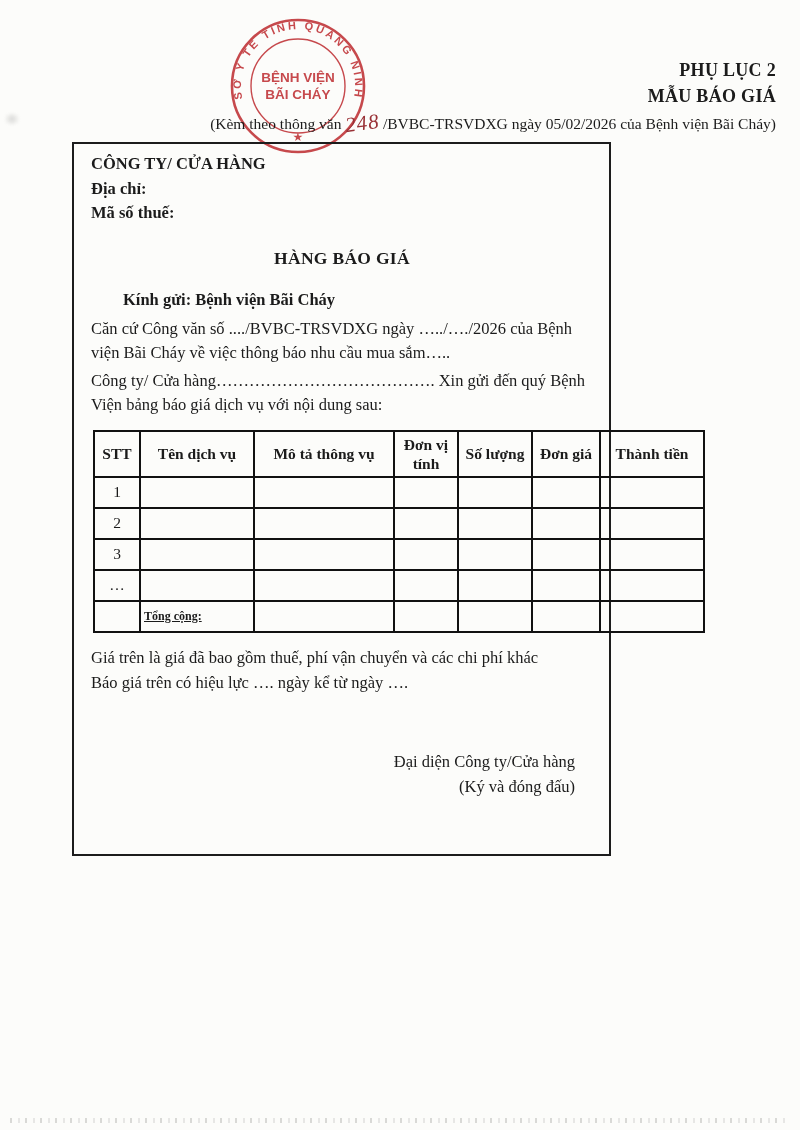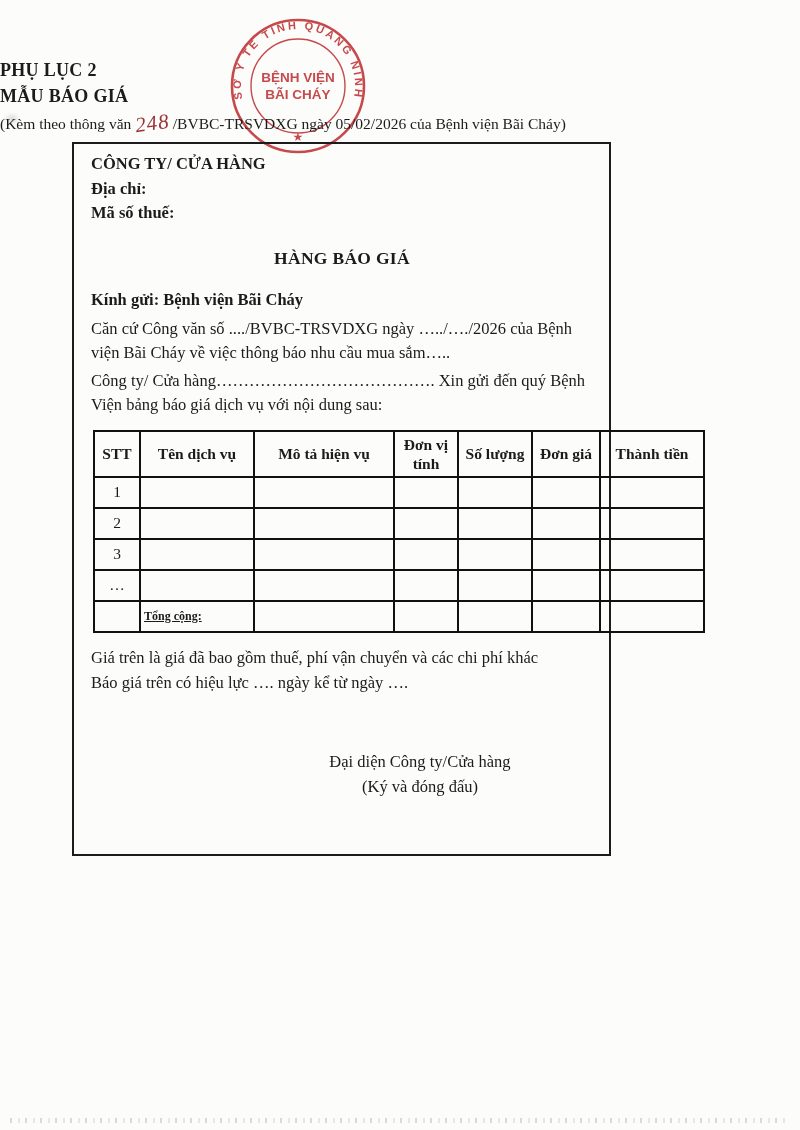--- a/index.html
+++ b/index.html
@@ -18,21 +18,21 @@
     position:absolute;left:227px;top:15px;width:142px;height:142px;
     z-index:1;opacity:.92;pointer-events:none;
   }
   .stamp svg{width:100%;height:100%;}
   .stamp .ring-txt{font-family:"Liberation Sans","DejaVu Sans",sans-serif;font-weight:bold;font-size:11px;letter-spacing:2.5px;}
   .stamp .center-txt{font-family:"Liberation Sans","DejaVu Sans",sans-serif;font-weight:bold;font-size:13.5px;}
   .stamp .star-txt{font-size:12px;}
 
   
   .title-block{
-    position:absolute;left:0;top:57px;width:776px;text-align:left;z-index:2;
+    position:absolute;left:0;top:57px;width:776px;text-align:right;z-index:2;
   }
   .title-appendix,.title-form{
     font-weight:bold;font-size:18px;line-height:26px;letter-spacing:.3px;
   }
   .subtitle{
     font-size:15.5px;line-height:25px;margin-top:1px;white-space:nowrap;
   }
   .handwritten{
     display:inline-block;
     font-style:italic;
@@ -47,21 +47,21 @@
   .form-box{
     position:absolute;left:72px;top:142px;
     width:539px;height:714px;
     border:2.5px solid #1c1c1c;
     box-sizing:border-box;
     padding:8px 16px 0 17px;
     z-index:2;
   }
   .company-line{font-weight:bold;font-size:16.5px;line-height:24.5px;}
   .quote-title{margin-top:22px;text-align:center;font-weight:bold;font-size:17.5px;letter-spacing:.3px;}
-  .recipient{margin-top:21px;font-weight:bold;font-size:16.5px;}
+  .recipient{margin-top:21px;font-weight:bold;font-size:16.5px;margin-left:32px;}
   .para{margin-top:7px;font-size:16.5px;line-height:24px;}
   .para2{margin-top:4px;}
 
   
   table.quote-table{
     border-collapse:collapse;
     margin-top:13px;margin-left:2px;
     width:610px;table-layout:fixed;
   }
   .quote-table th,.quote-table td{
@@ -75,21 +75,21 @@
   .quote-table th{font-weight:bold;height:42px;line-height:19px;}
   .quote-table td{height:27px;}
   .quote-table td.total-cell{
     text-align:left;font-weight:bold;text-decoration:underline;font-size:12px;
   }
 
   
   .notes{margin-top:12px;font-size:16.5px;line-height:25.5px;}
   .signature{
     position:absolute;right:34px;top:605px;width:310px;
-    text-align:center;font-size:16.5px;line-height:25px;
+    text-align:right;font-size:16.5px;line-height:25px;
   }
 
   
   .scan-noise-bottom{
     position:absolute;left:10px;bottom:7px;width:780px;height:5px;
     background:repeating-linear-gradient(90deg,
       rgba(125,125,122,.28) 0 2px, rgba(0,0,0,0) 2px 8px,
       rgba(150,148,145,.2) 8px 10px, rgba(0,0,0,0) 10px 15px);
     filter:blur(.7px);
   }
@@ -146,21 +146,21 @@
           <col style="width:140px">
         <col style="width:64px">
           <col style="width:74px">
           <col style="width:68px">
           <col style="width:104px">
       </colgroup>
       <thead>
         <tr>
           <th>STT</th>
           <th>Tên dịch vụ</th>
-          <th>Mô tả hiện vụ</th>
+          <th>Mô tả thông vụ</th>
           <th>Đơn vị tính</th>
           <th>Số lượng</th>
           <th>Đơn giá</th>
           <th>Thành tiền</th>
         </tr>
       </thead>
       <tbody>
         <tr>
           <td>1</td>
           <td></td>

